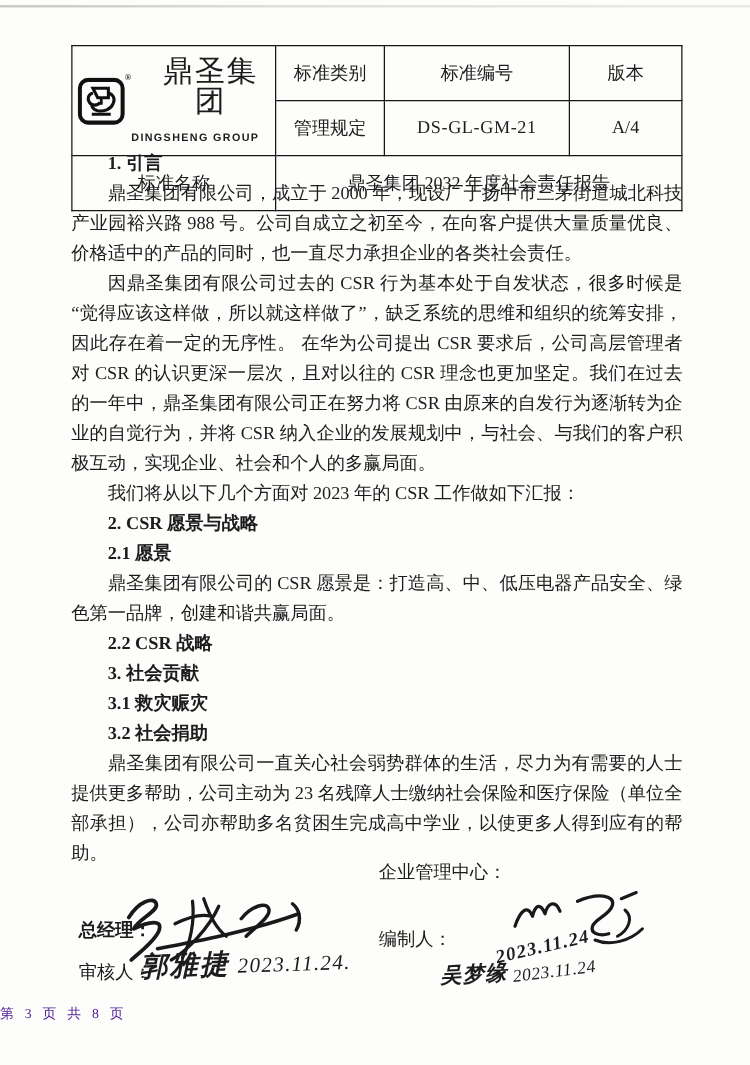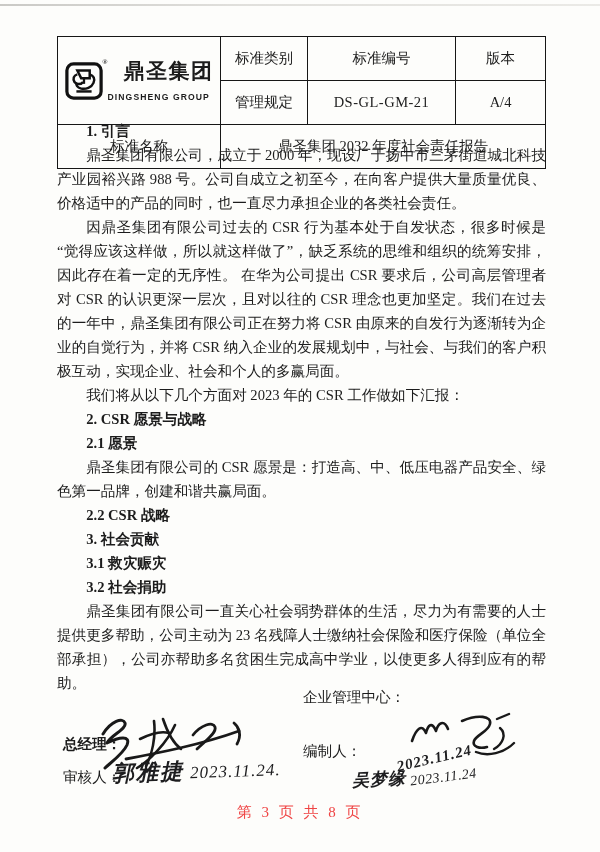--- a/index.html
+++ b/index.html
@@ -29,21 +29,21 @@
     font-size:14.5px;padding:12px;
   }
   .hdr .logo-cell{padding:2px 4px;}
   .row1{height:26px;}
   .row2{height:25px;}
   .row3{height:24px;}
   .logo-wrap{display:flex;align-items:center;justify-content:center;gap:5px;}
   .logo-badge{position:relative;width:38px;height:38px;flex:0 0 auto;}
   .logo-reg{position:absolute;right:-5px;top:-4px;font-size:7px;font-weight:bold;}
   .logo-texts{display:flex;flex-direction:column;align-items:flex-start;line-height:1;}
-  .logo-cn{font-size:21px;font-weight:bold;letter-spacing:1.5px;font-family:"Liberation Sans","DejaVu Sans",sans-serif;margin-left:16px;}
+  .logo-cn{font-size:24px;font-weight:normal;letter-spacing:1.5px;font-family:"Liberation Sans","DejaVu Sans",sans-serif;margin-left:16px;}
   .logo-en{font-size:8.6px;font-weight:bold;letter-spacing:1.1px;margin-top:12px;font-family:"Liberation Sans","DejaVu Sans",sans-serif;}
   .doc-id{letter-spacing:.5px;font-size:15px;}
   
   .doc-body{
     position:absolute;left:57px;top:119px;width:489px;
     font-size:14.6px;line-height:24px;text-align:justify;
   }
   .doc-body p{margin:0;text-indent:2em;}
   .doc-body .h{font-weight:bold;}
   
@@ -54,21 +54,21 @@
   .reviewer-hand{position:absolute;left:112px;top:756px;transform:rotate(-2deg);}
   .reviewer-name{font-size:22px;font-weight:bold;letter-spacing:2px;}
   .reviewer-date{font-size:17px;letter-spacing:1px;margin-left:6px;}
   .author-hand{position:absolute;left:352px;top:766px;transform:rotate(-3deg);}
   .author-name{font-size:17px;font-weight:bold;letter-spacing:1px;}
   .author-date{font-size:14px;letter-spacing:.5px;margin-left:4px;display:inline-block;transform:rotate(-4deg);}
   .center-date{position:absolute;left:396px;top:750px;font-size:15px;font-weight:bold;transform:rotate(-13deg);letter-spacing:1px;}
   
   .footer{
     position:absolute;left:0;top:803px;width:100%;
-    text-align:center;font-size:15px;letter-spacing:3px;color:#ef4444;
+    text-align:left;font-size:11px;letter-spacing:3px;color:#4c1d95;
   }
 </style>
 </head>
 <body>
 
 <div class="page">
   <div class="scan-line"></div>
 
   <table class="hdr">
     <colgroup>

